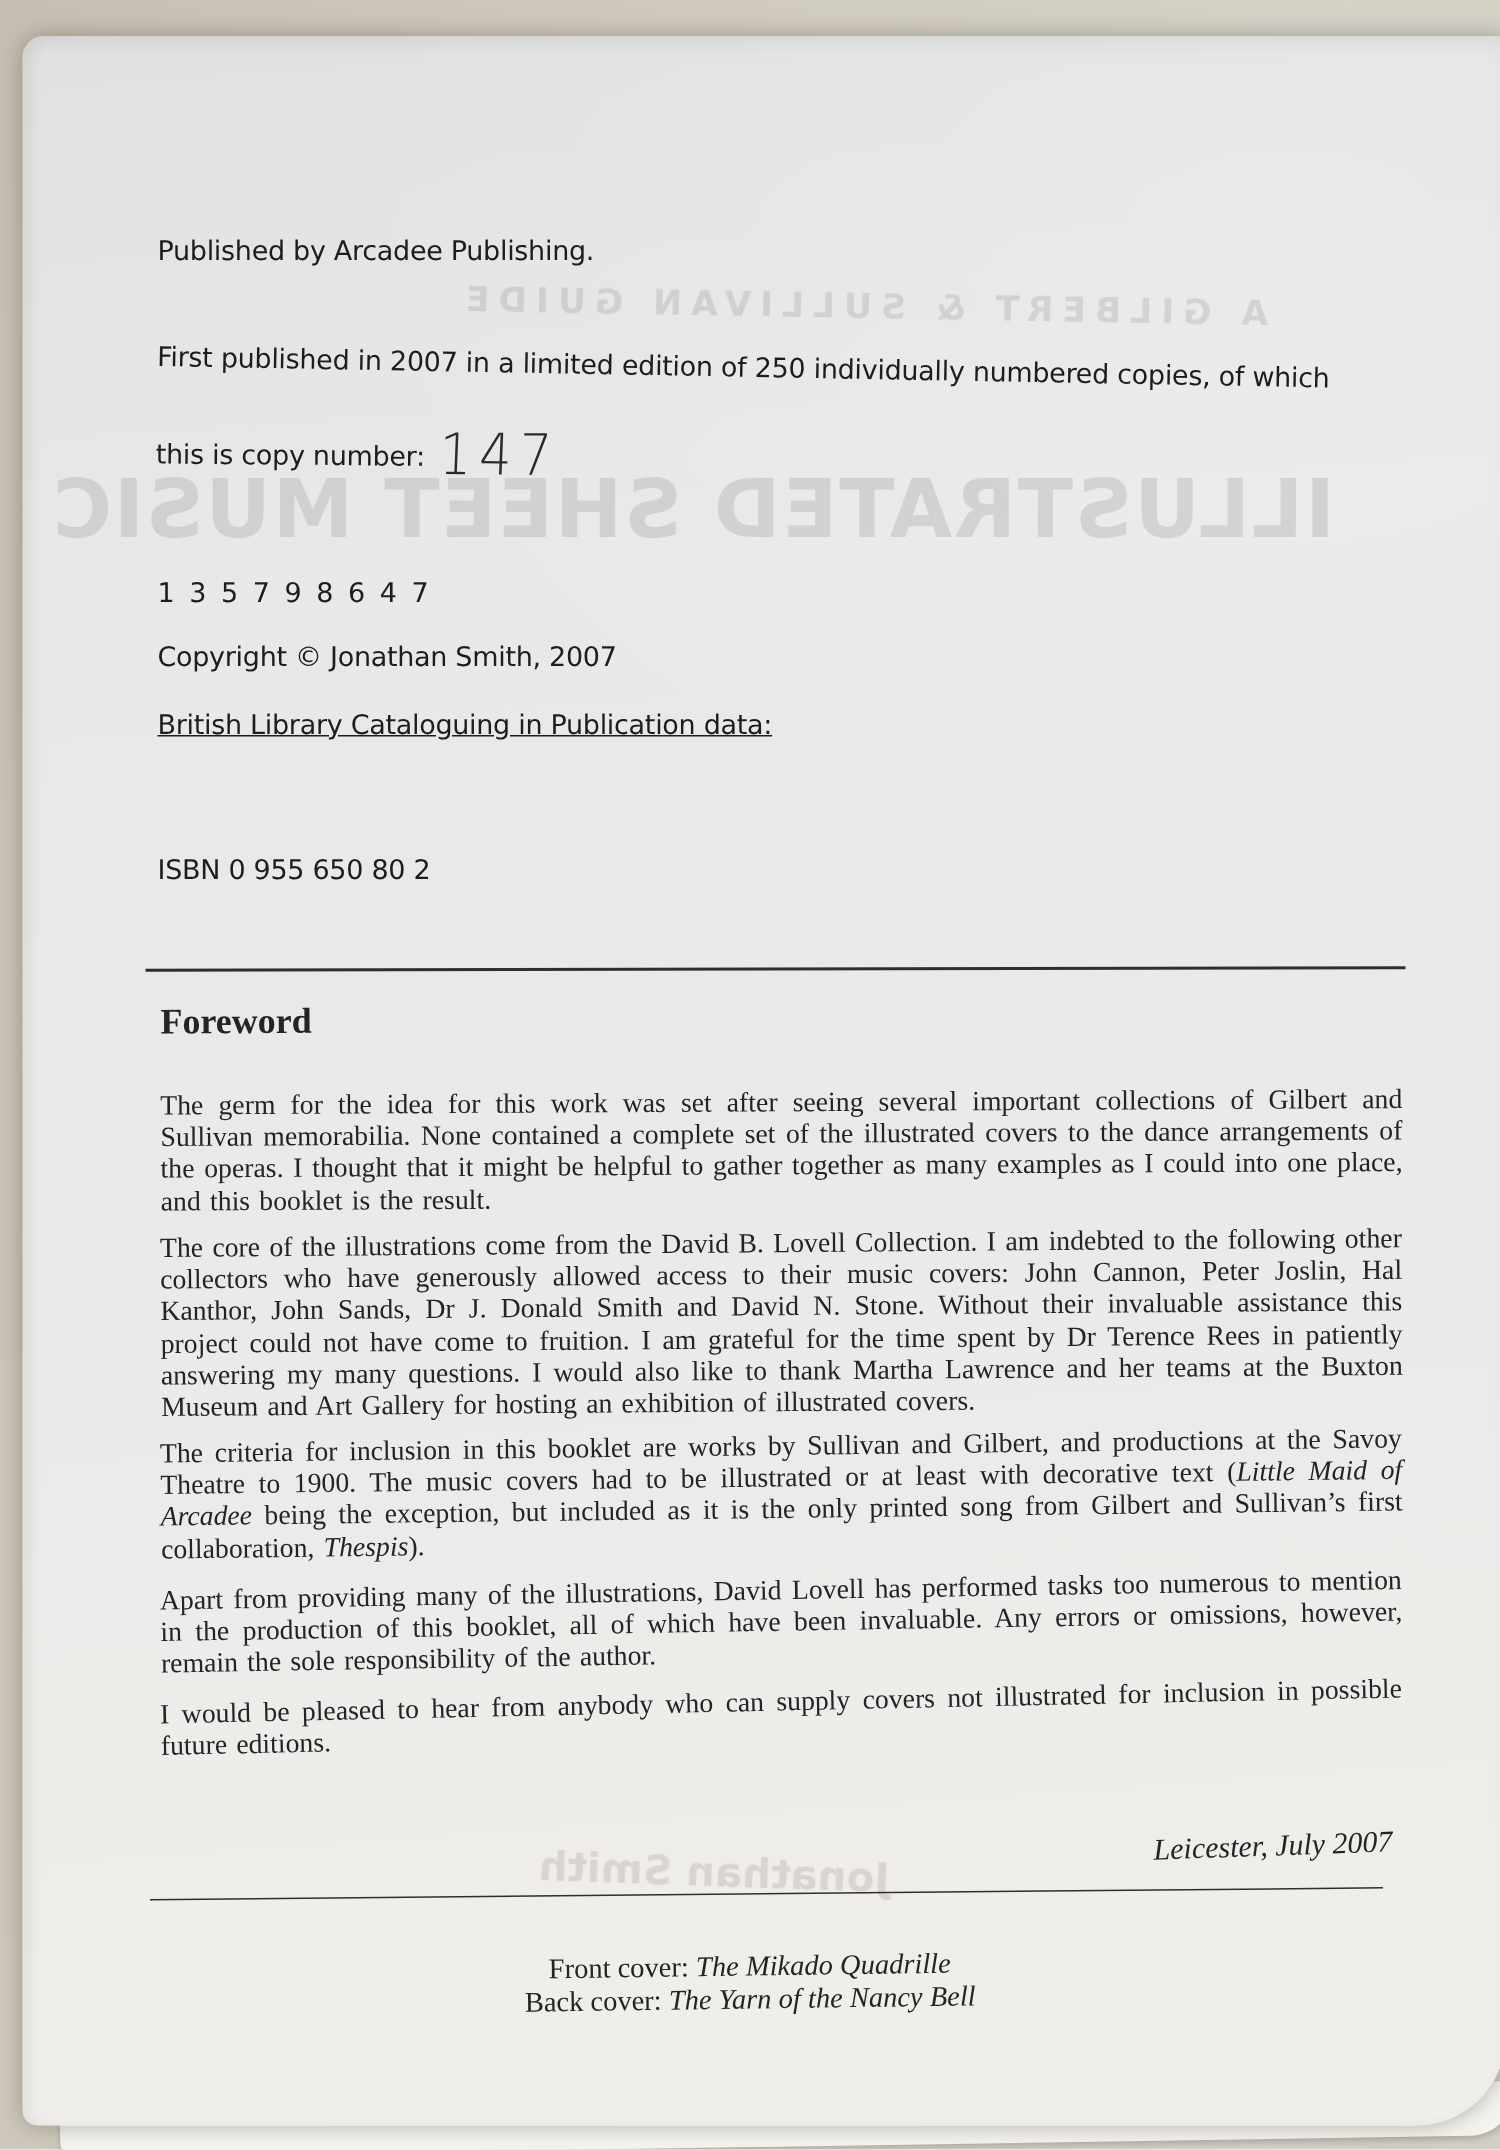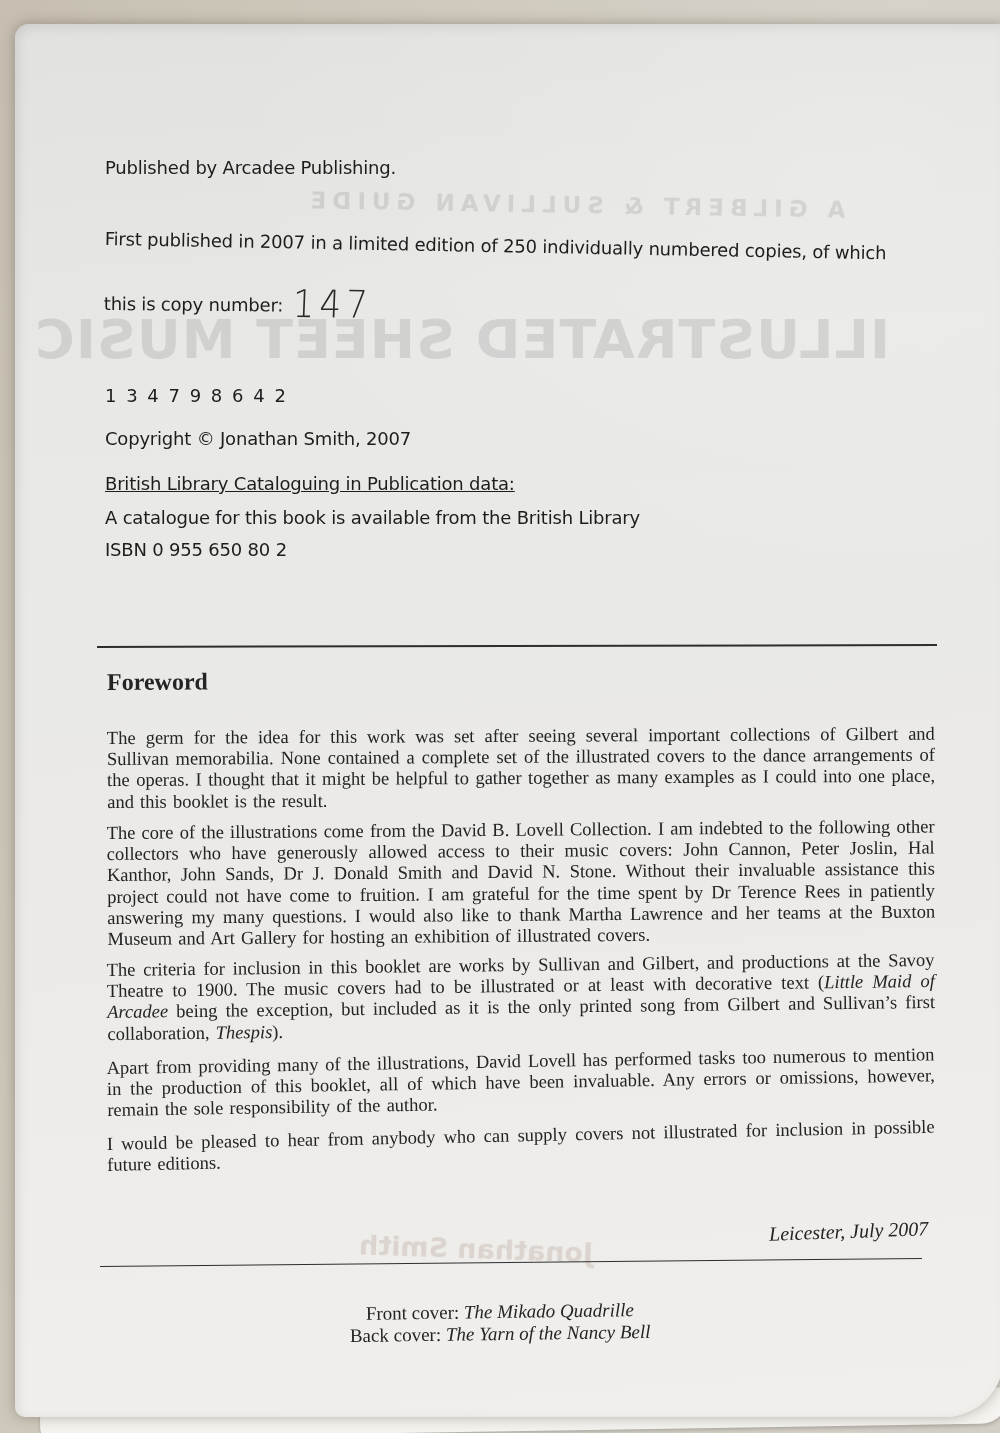--- a/index.html
+++ b/index.html
@@ -48,21 +48,21 @@
   .l-copy{top:285px;left:104px;transform:rotate(0.5deg);transform-origin:left top;}
   .copy-number{
     display:inline-block;font-size:34px;font-weight:300;letter-spacing:5px;
     line-height:1;vertical-align:-4px;margin-left:10px;color:#2a2a2a;
     transform:scaleY(1.12) skewX(-2deg);
   }
   .l-printers{top:385px;left:105px;letter-spacing:2px;}
   .l-copyright{top:428px;left:105px;}
   .l-bl1{top:473px;left:105px;text-decoration:underline;}
   .l-bl2{top:507px;left:105px;}
-  .l-isbn{top:539px;left:105px;text-align:right;}
+  .l-isbn{top:570px;left:105px;text-align:right;}
 
   .rule{height:0;border-top:2px solid #2e2e2e;}
   .rule-top{top:645px;left:97px;width:840px;transform:rotate(-0.12deg);}
   .rule-bottom{top:1262px;left:100px;width:822px;transform:rotate(-0.55deg);border-top-width:1.8px;}
 
   .fw-heading{top:669px;left:107px;font-size:24px;font-weight:bold;transform:rotate(-0.3deg);transform-origin:left center;}
   .fw-body{top:700px;left:107px;width:828px;font-size:18.5px;line-height:21.2px;text-align:justify;word-spacing:1.5px;font-family:Liberation Serif, serif;}
   .fw-body p{margin:0;transform-origin:left center;}
   .fw-p1{margin-top:28px !important;transform:rotate(-0.3deg);}
   .fw-p2{margin-top:10px !important;transform:rotate(-0.45deg);}
@@ -84,24 +84,23 @@
 
   <div class="abs ghost ghost-series">A GILBERT &amp; SULLIVAN GUIDE</div>
   <div class="abs ghost ghost-main">ILLUSTRATED SHEET MUSIC</div>
   <div class="abs ghost ghost-author">Jonathan Smith</div>
 
   <div class="abs sans l-publisher">Published by Arcadee Publishing.</div>
   <div class="abs sans l-edition">First published in 2007 in a limited edition of 250 individually numbered copies, of which</div>
   <div class="abs sans l-copy">
     <span>this is copy number:</span><span class="copy-number">147</span>
   </div>
-  <div class="abs sans l-printers">1 3 4 7 9 8 6 4 2</div>
+  <div class="abs sans l-printers">1 3 5 7 9 8 6 4 7</div>
   <div class="abs sans l-copyright">Copyright © Jonathan Smith, 2007</div>
   <div class="abs sans l-bl1">British Library Cataloguing in Publication data:</div>
-  <div class="abs sans l-bl2">A catalogue for this book is available from the British Library</div>
   <div class="abs sans l-isbn">ISBN 0 955 650 80 2</div>
 
   <div class="abs rule rule-top"></div>
   <div class="abs serif fw-heading">Foreword</div>
 
   <div class="abs serif fw-body">
     <p class="fw-p1">The germ for the idea for this work was set after seeing several important collections of Gilbert and Sullivan memorabilia. None contained a complete set of the illustrated covers to the dance arrangements of the operas. I thought that it might be helpful to gather together as many examples as I could into one place, and this booklet is the result.</p>
     <p class="fw-p2">The core of the illustrations come from the David B. Lovell Collection. I am indebted to the following other collectors who have generously allowed access to their music covers: John Cannon, Peter Joslin, Hal Kanthor, John Sands, Dr J. Donald Smith and David N. Stone. Without their invaluable assistance this project could not have come to fruition. I am grateful for the time spent by Dr Terence Rees in patiently answering my many questions. I would also like to thank Martha Lawrence and her teams at the Buxton Museum and Art Gallery for hosting an exhibition of illustrated covers.</p>
     <p class="fw-p3"><span>The criteria for inclusion in this booklet are works by Sullivan and Gilbert, and productions at the Savoy Theatre to 1900. The music covers had to be illustrated or at least with decorative text (</span><span class="it">Little Maid of Arcadee</span><span> being the exception, but included as it is the only printed song from Gilbert and Sullivan’s first collaboration, </span><span class="it">Thespis</span><span>).</span></p>
     <p class="fw-p4">Apart from providing many of the illustrations, David Lovell has performed tasks too numerous to mention in the production of this booklet, all of which have been invaluable. Any errors or omissions, however, remain the sole responsibility of the author.</p>

